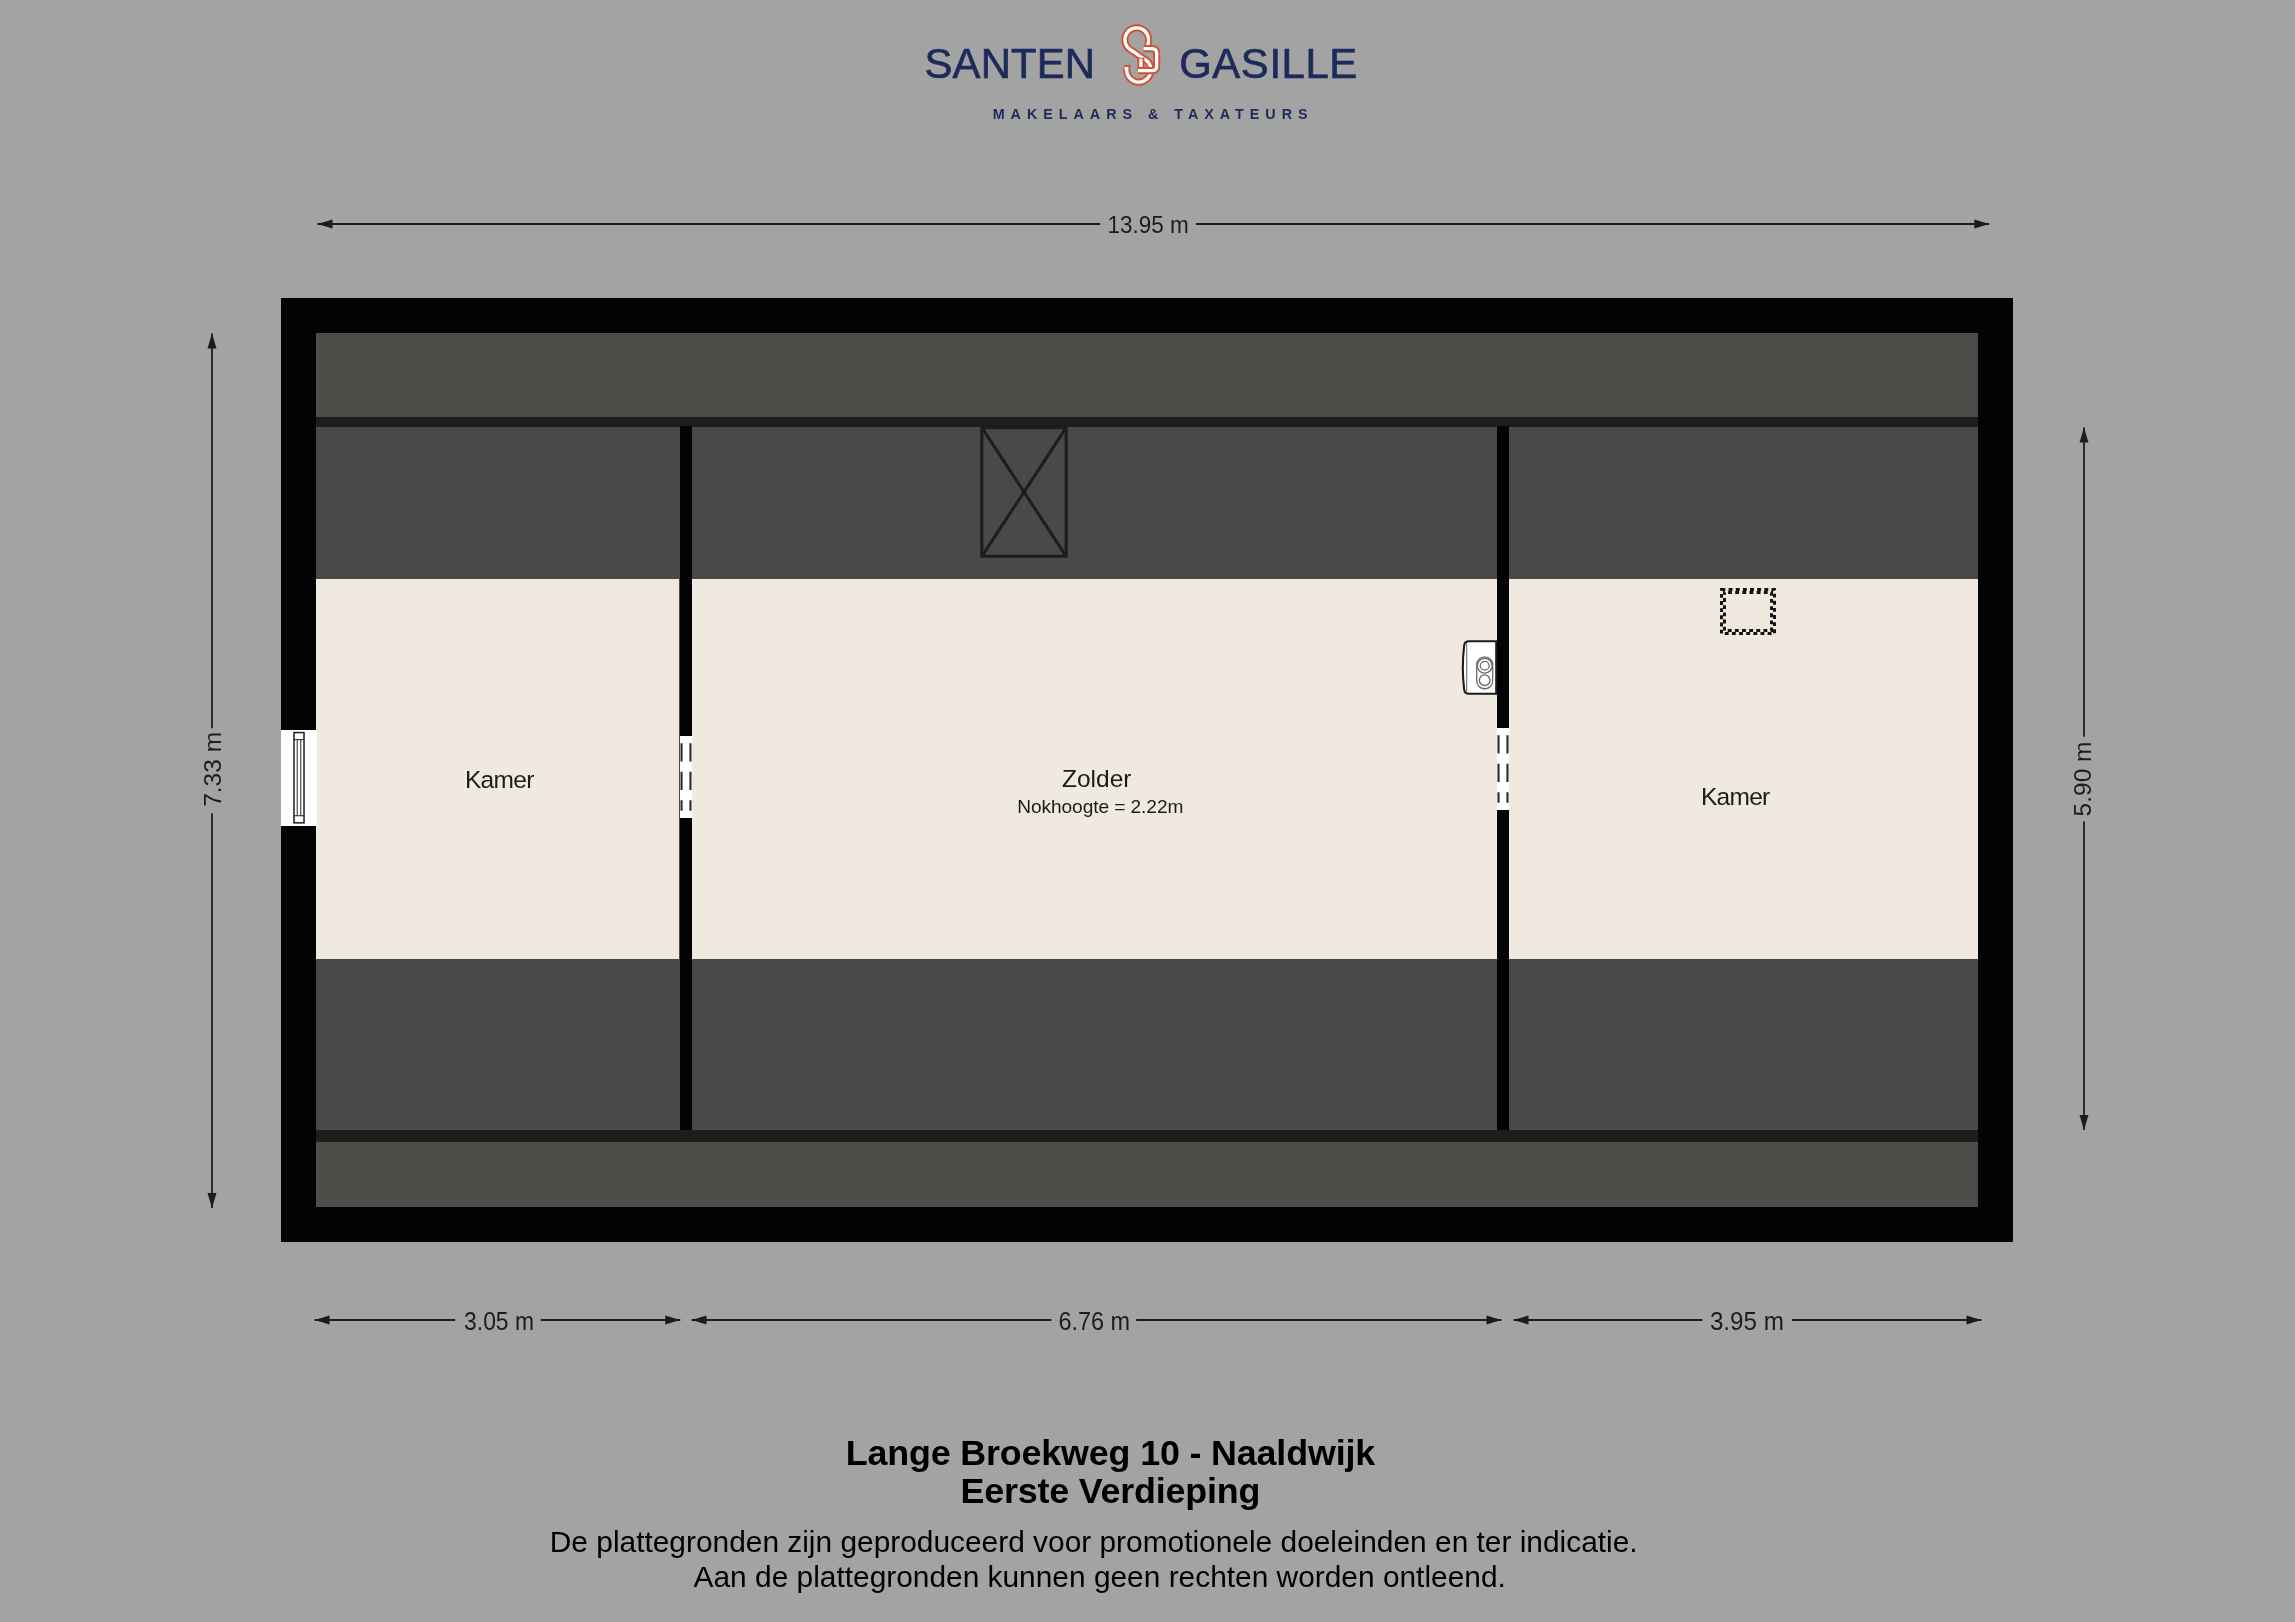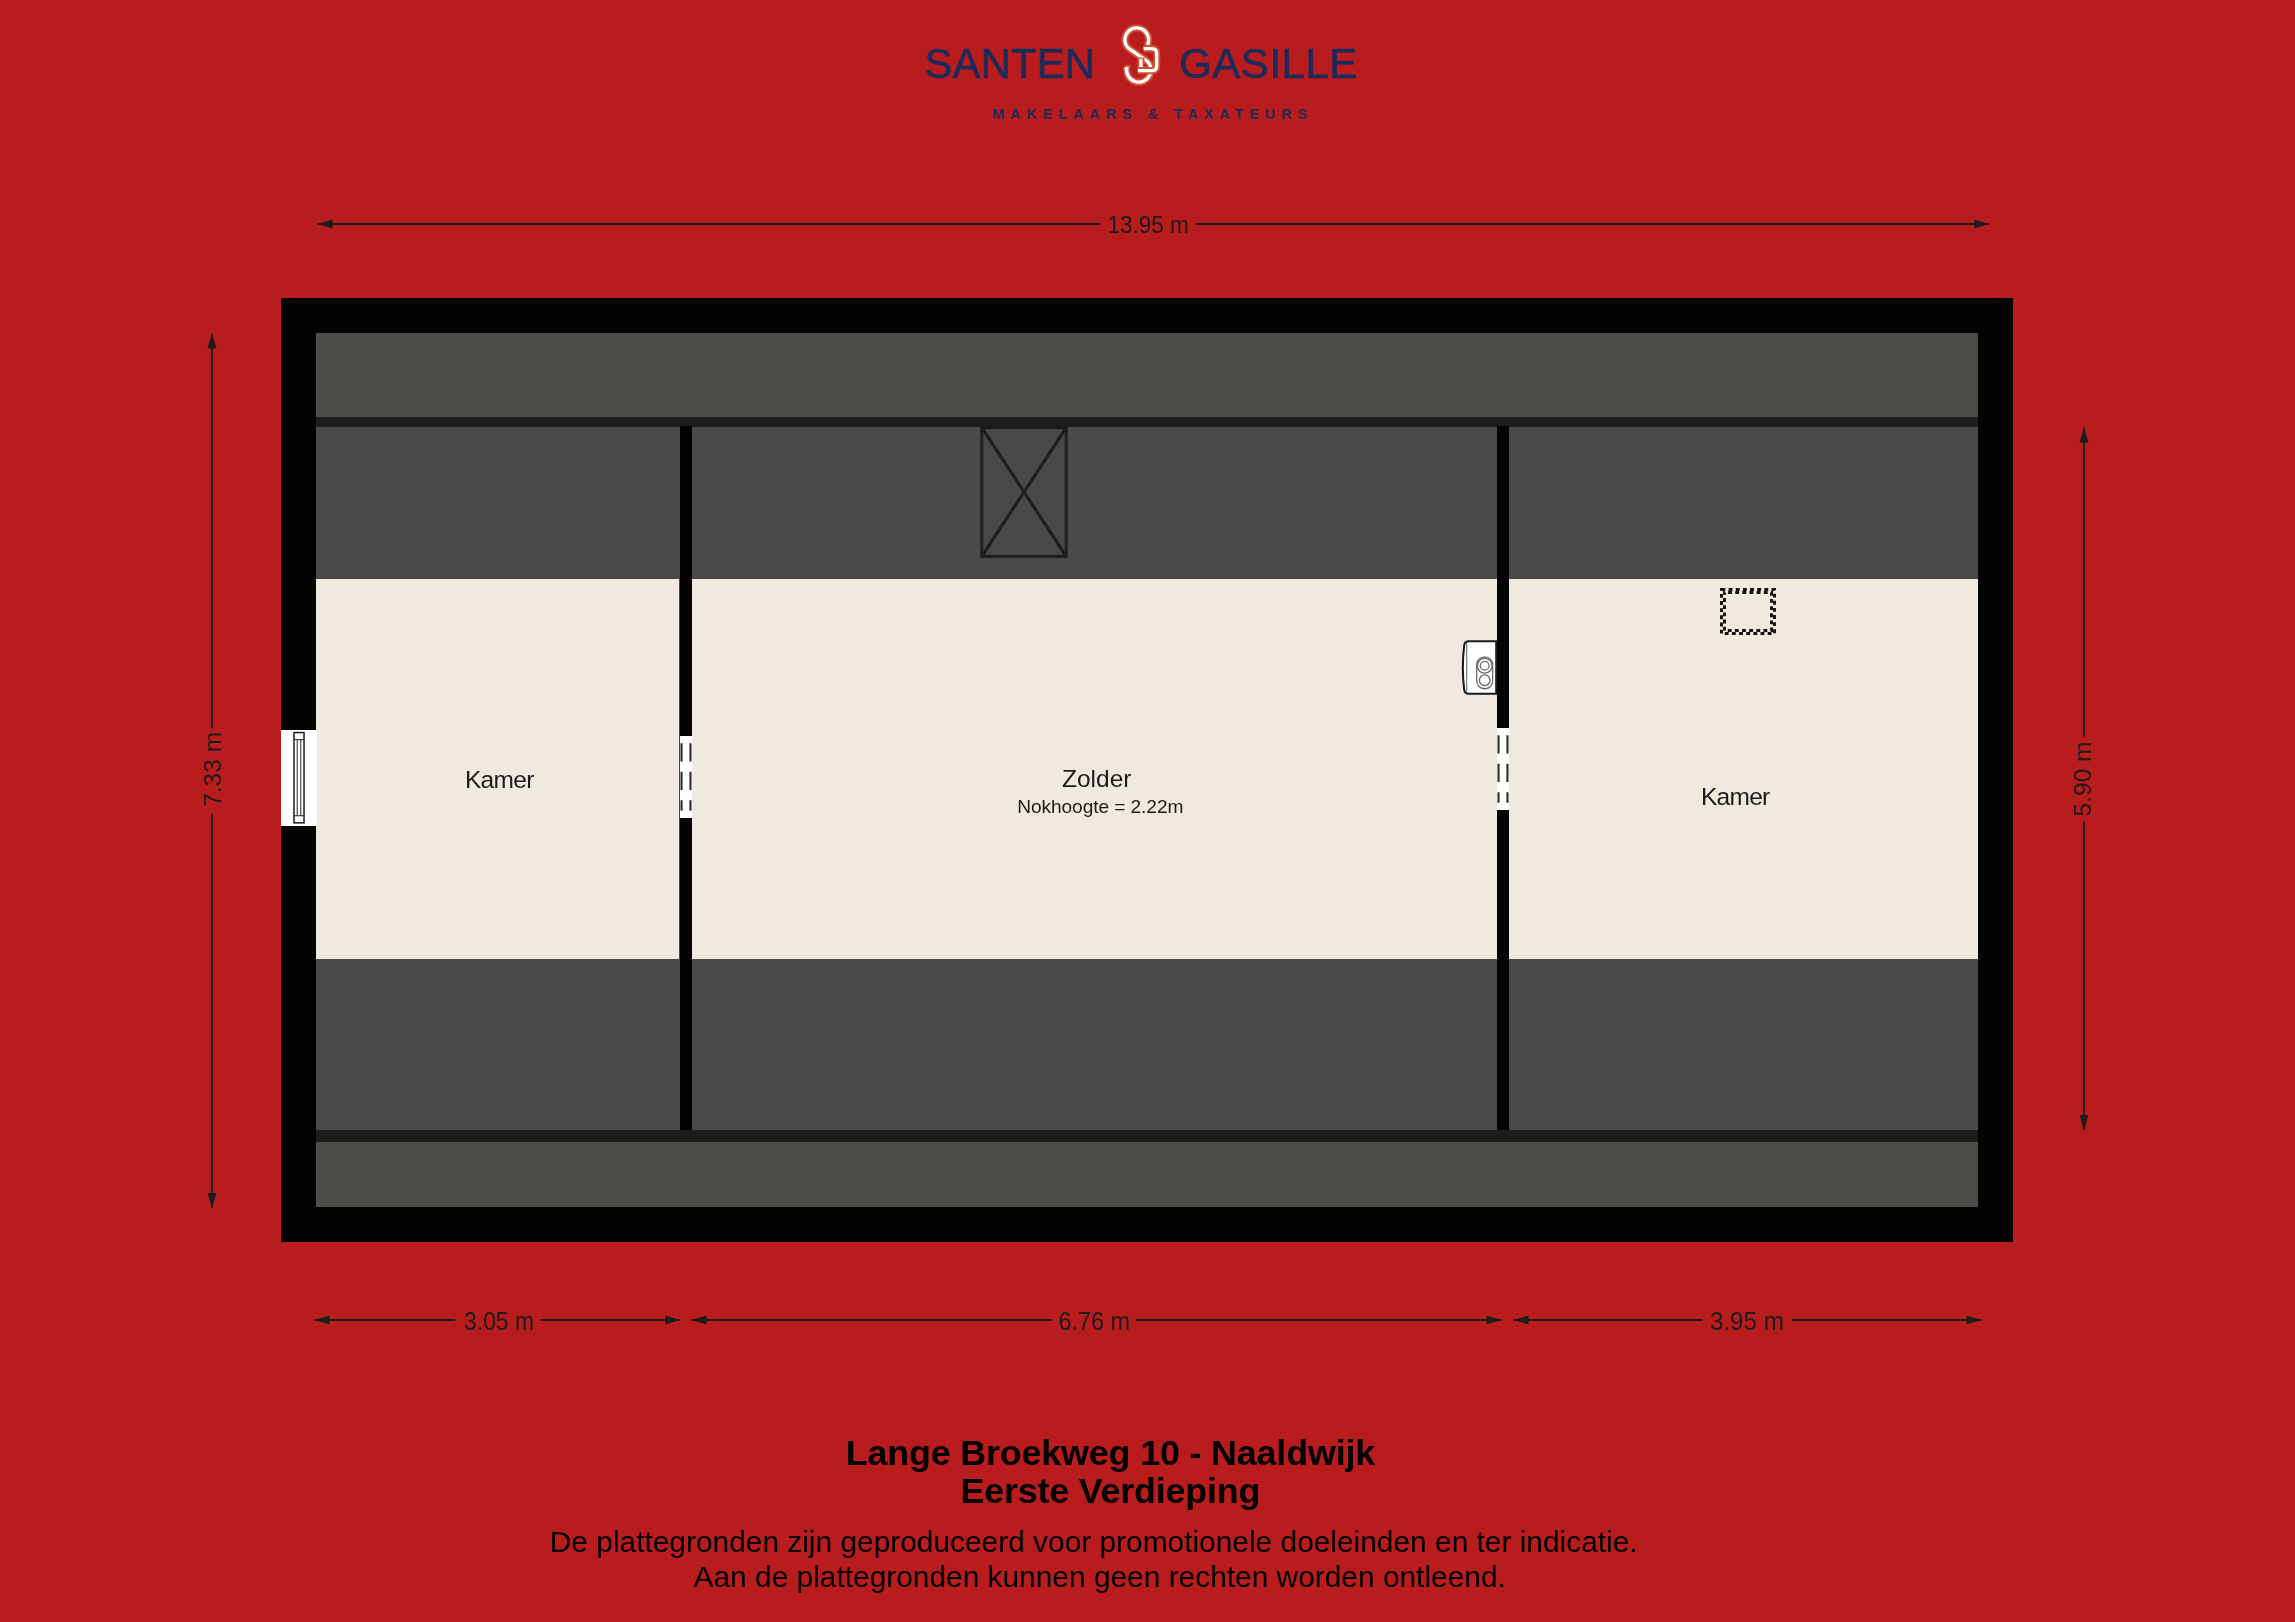--- a/index.html
+++ b/index.html
@@ -1,16 +1,16 @@
 <!DOCTYPE html>
 <html style="font-size:9.6px"><head>
 <meta charset="utf-8">
 <style>
   html,body{margin:0;padding:0;background:#ffffff;}
-  #page{position:relative;width:2295px;height:1623px;background:#b91c1c;overflow:hidden;
+  #page{position:relative;width:2295px;height:1623px;background:#a3a3a3;overflow:hidden;
         font-family:"Liberation Sans", sans-serif;}
   .abs{position:absolute;}
   text{font-family:"Liberation Sans", sans-serif;}
 </style>
 </head>
 <body>
 <div id="page">
 
 <div class="abs" id="plan">
 

